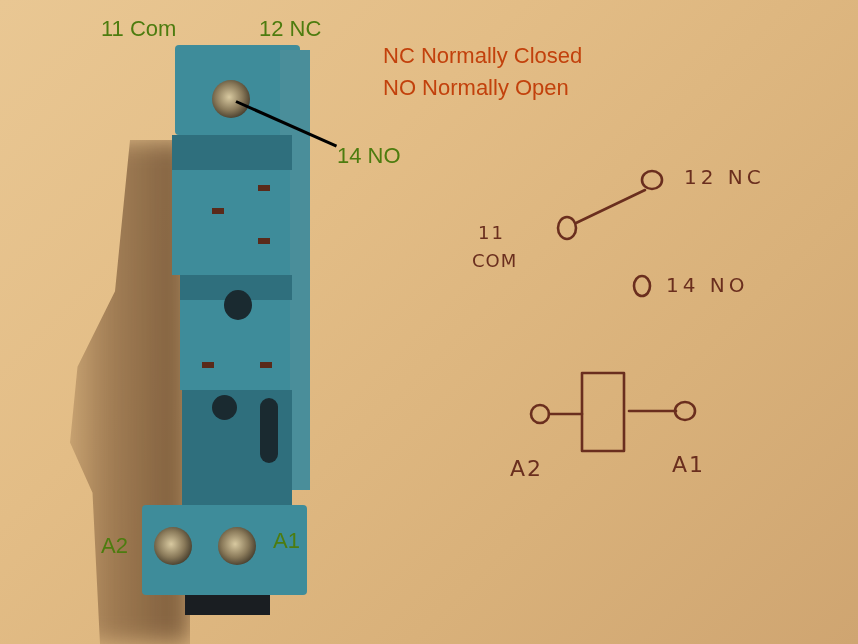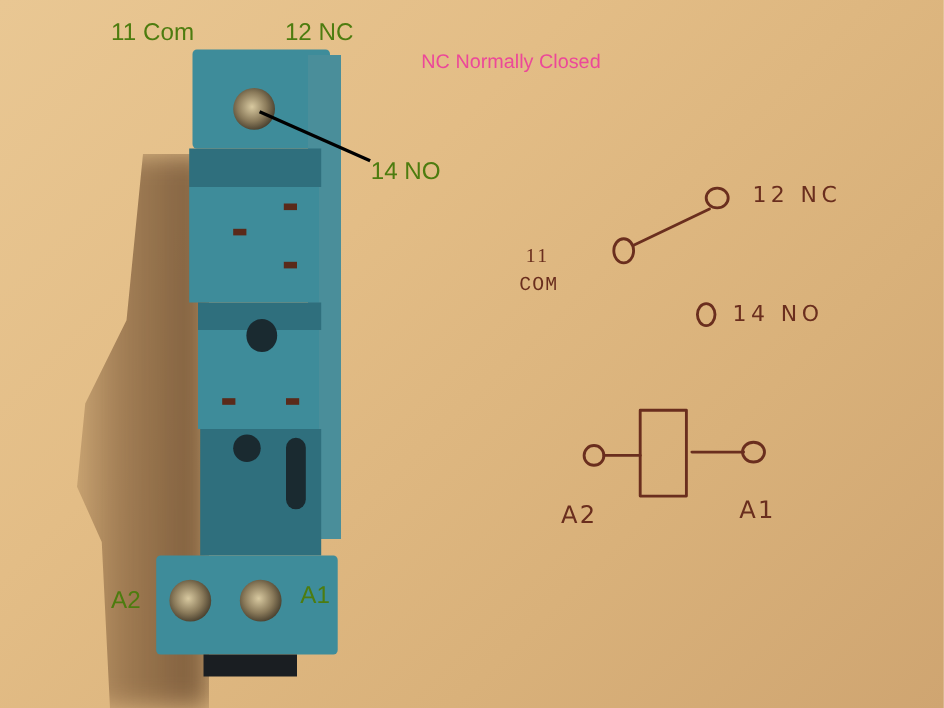--- a/index.html
+++ b/index.html
@@ -21,21 +21,21 @@
   .screw {
     position: absolute; border-radius: 50%;
     background: radial-gradient(circle at 45% 45%, #d8c9a0 0%, #8a7a5a 45%, #3b3325 80%);
   }
   .slot { position: absolute; width: 12px; height: 6px; background: #5a2a1a; }
   .hole { position: absolute; border-radius: 50%; background: #1a2a30; }
   .label {
     position: absolute; color: #4d7c0f; font-size: 22px; line-height: 1;
     white-space: nowrap;
   }
-  .legend { position: absolute; left: 383px; top: 40px; color: #ec4899; font-size: 18px; line-height: 32px; }
+  .legend { position: absolute; left: 383px; top: 40px; color: #c2410c; font-size: 22px; line-height: 32px; }
   .pointer {
     position: absolute; left: 236px; top: 100px; width: 110px; height: 3px; background: #000;
     transform-origin: 0 50%; transform: rotate(24deg);
   }
   svg.hand { position: absolute; left: 0; top: 0; }
   .hw { fill: none; stroke: #6a2e1e; stroke-width: 2.6; stroke-linecap: round; stroke-linejoin: round; }
   .hwt { fill: #6a2e1e; font-family: "DejaVu Sans", sans-serif; font-size: 20px; }
 </style>
 </head>
 <body>
@@ -72,36 +72,37 @@
 
 <div class="label" style="left:101px;top:18px;">11 Com</div>
 <div class="label" style="left:259px;top:18px;">12 NC</div>
 <div class="pointer"></div>
 <div class="label" style="left:337px;top:145px;">14 NO</div>
 <div class="label" style="left:101px;top:535px;">A2</div>
 <div class="label" style="left:273px;top:530px;">A1</div>
 
 <div class="legend">
   <div>NC Normally Closed</div>
+  <div>NO Normally Open</div>
 </div>
 
 <svg class="hand" width="858" height="644">
   <g>
     <ellipse class="hw" cx="567" cy="228" rx="9" ry="11"></ellipse>
     <line class="hw" x1="576" y1="223" x2="645" y2="190"></line>
     <ellipse class="hw" cx="652" cy="180" rx="10" ry="9"></ellipse>
     <ellipse class="hw" cx="642" cy="286" rx="8" ry="10"></ellipse>
   </g>
   <g>
     <ellipse class="hw" cx="540" cy="414" rx="9" ry="9"></ellipse>
     <line class="hw" x1="549" y1="414" x2="582" y2="414"></line>
     <rect class="hw" x="582" y="373" width="42" height="78"></rect>
     <line class="hw" x1="629" y1="411" x2="676" y2="411"></line>
     <ellipse class="hw" cx="685" cy="411" rx="10" ry="9"></ellipse>
   </g>
 </svg>
 
-<div class="hwt" style="position:absolute;left:478px;top:222px;font-size:18px;color:#6a2e1e;letter-spacing:2px;font-family:Liberation Serif, serif;">11</div>
-<div class="hwt" style="position:absolute;left:472px;top:250px;font-size:18px;color:#6a2e1e;letter-spacing:1px;font-family:Liberation Mono, monospace;">COM</div>
+<div class="hwt" style="position:absolute;left:478px;top:222px;font-size:18px;color:#6a2e1e;letter-spacing:2px;">11</div>
+<div class="hwt" style="position:absolute;left:472px;top:250px;font-size:18px;color:#6a2e1e;letter-spacing:1px;">COM</div>
 <div class="hwt" style="position:absolute;left:684px;top:165px;font-size:20px;color:#6a2e1e;letter-spacing:4px;">12 NC</div>
 <div class="hwt" style="position:absolute;left:666px;top:273px;font-size:20px;color:#6a2e1e;letter-spacing:4px;">14 NO</div>
 <div class="hwt" style="position:absolute;left:510px;top:456px;font-size:22px;color:#6a2e1e;letter-spacing:2px;">A2</div>
 <div class="hwt" style="position:absolute;left:672px;top:452px;font-size:22px;color:#6a2e1e;letter-spacing:2px;">A1</div>
 
 </body></html>

